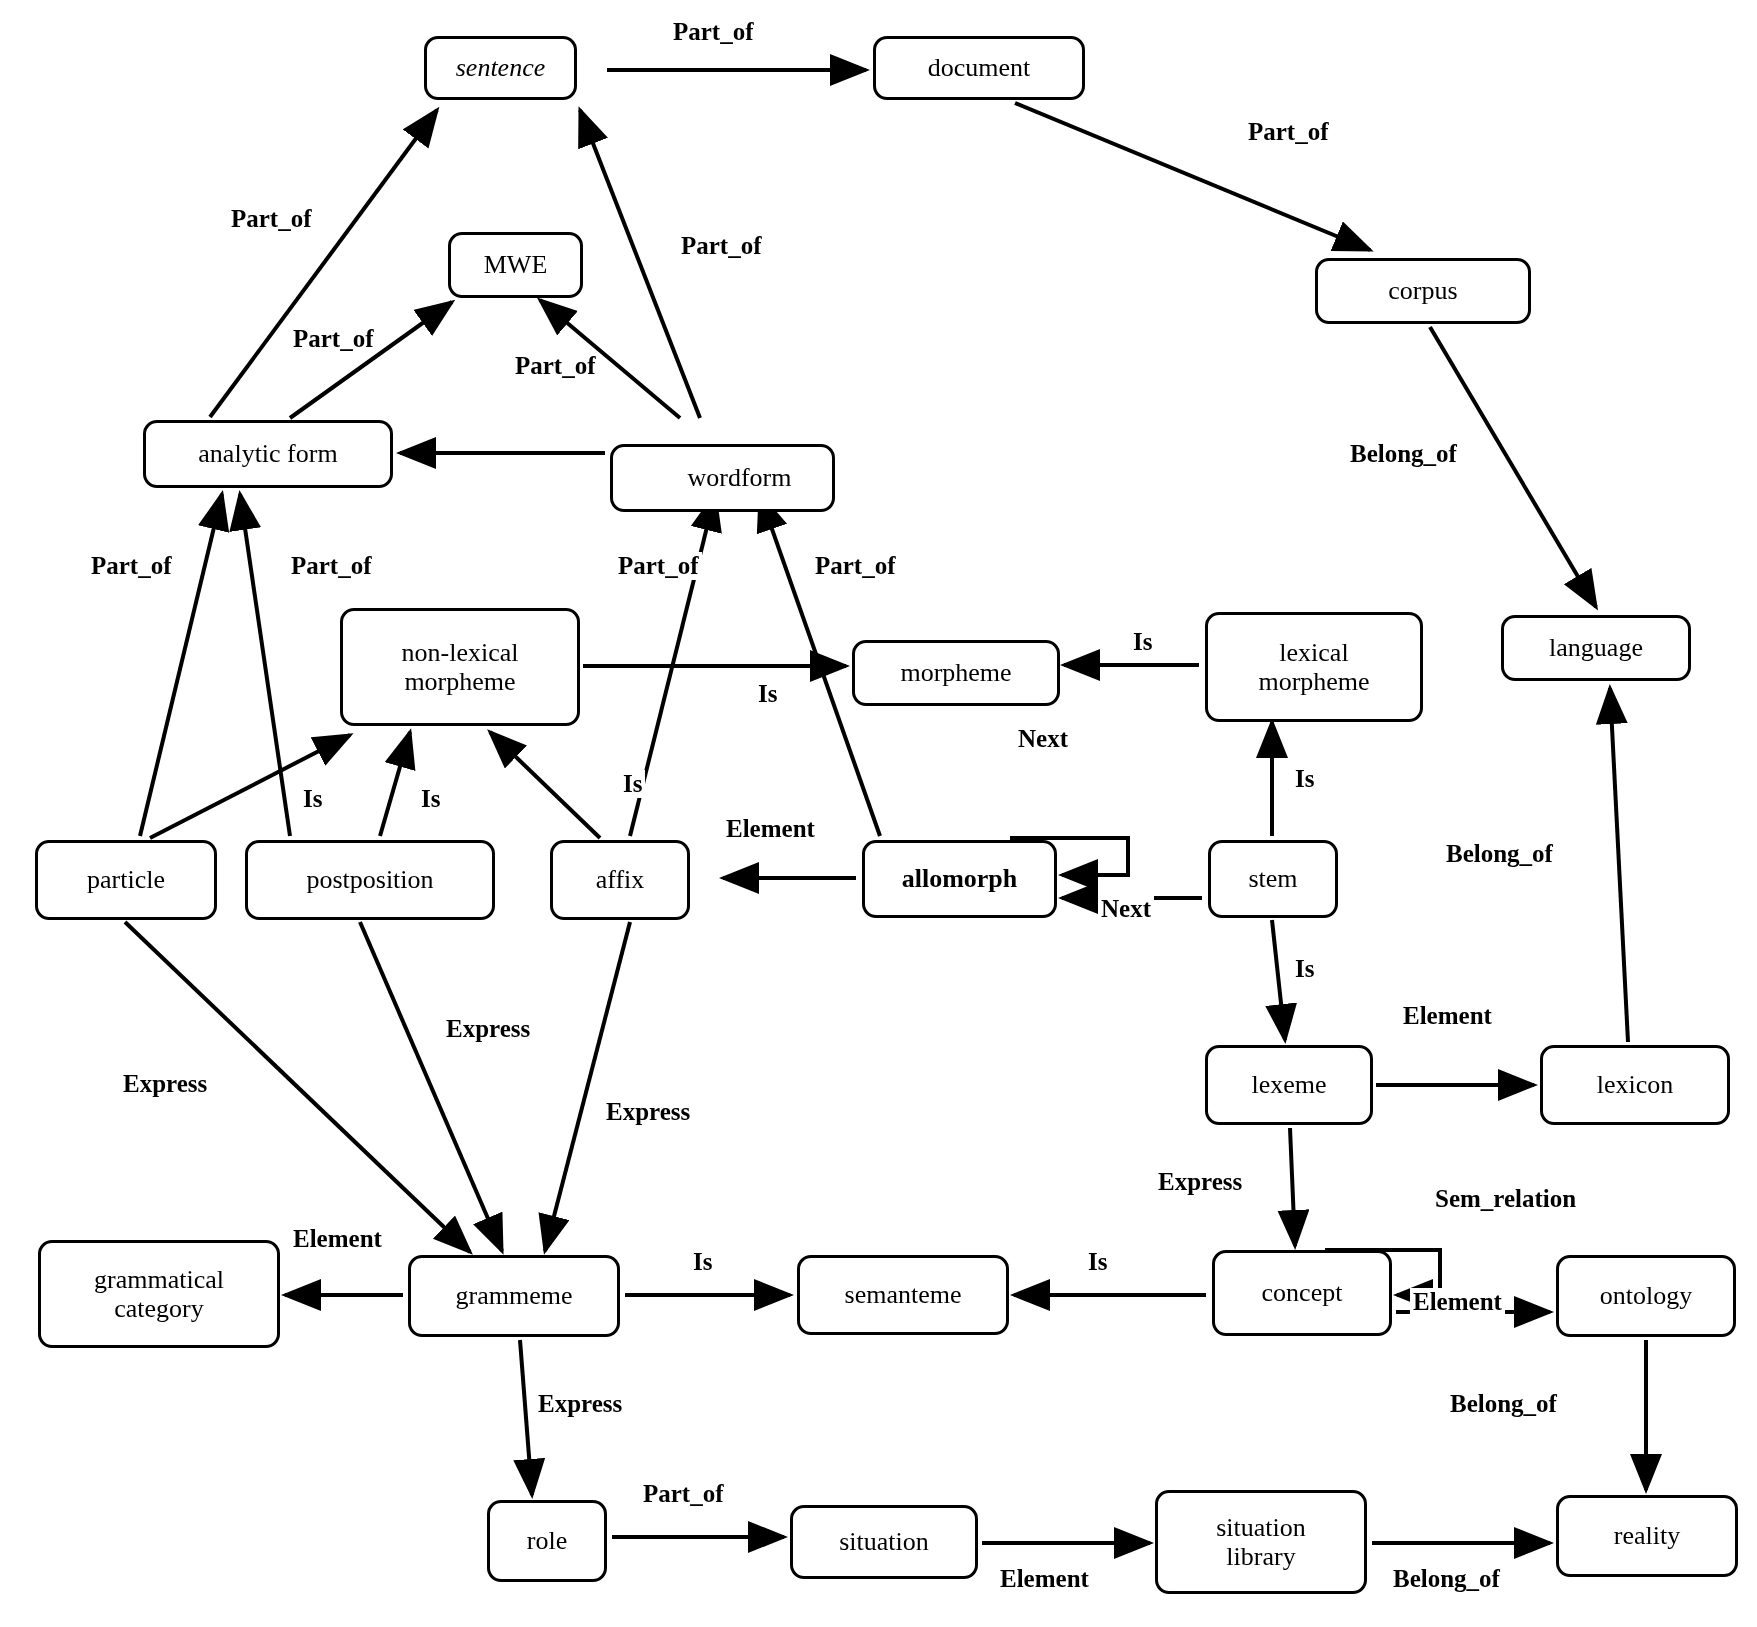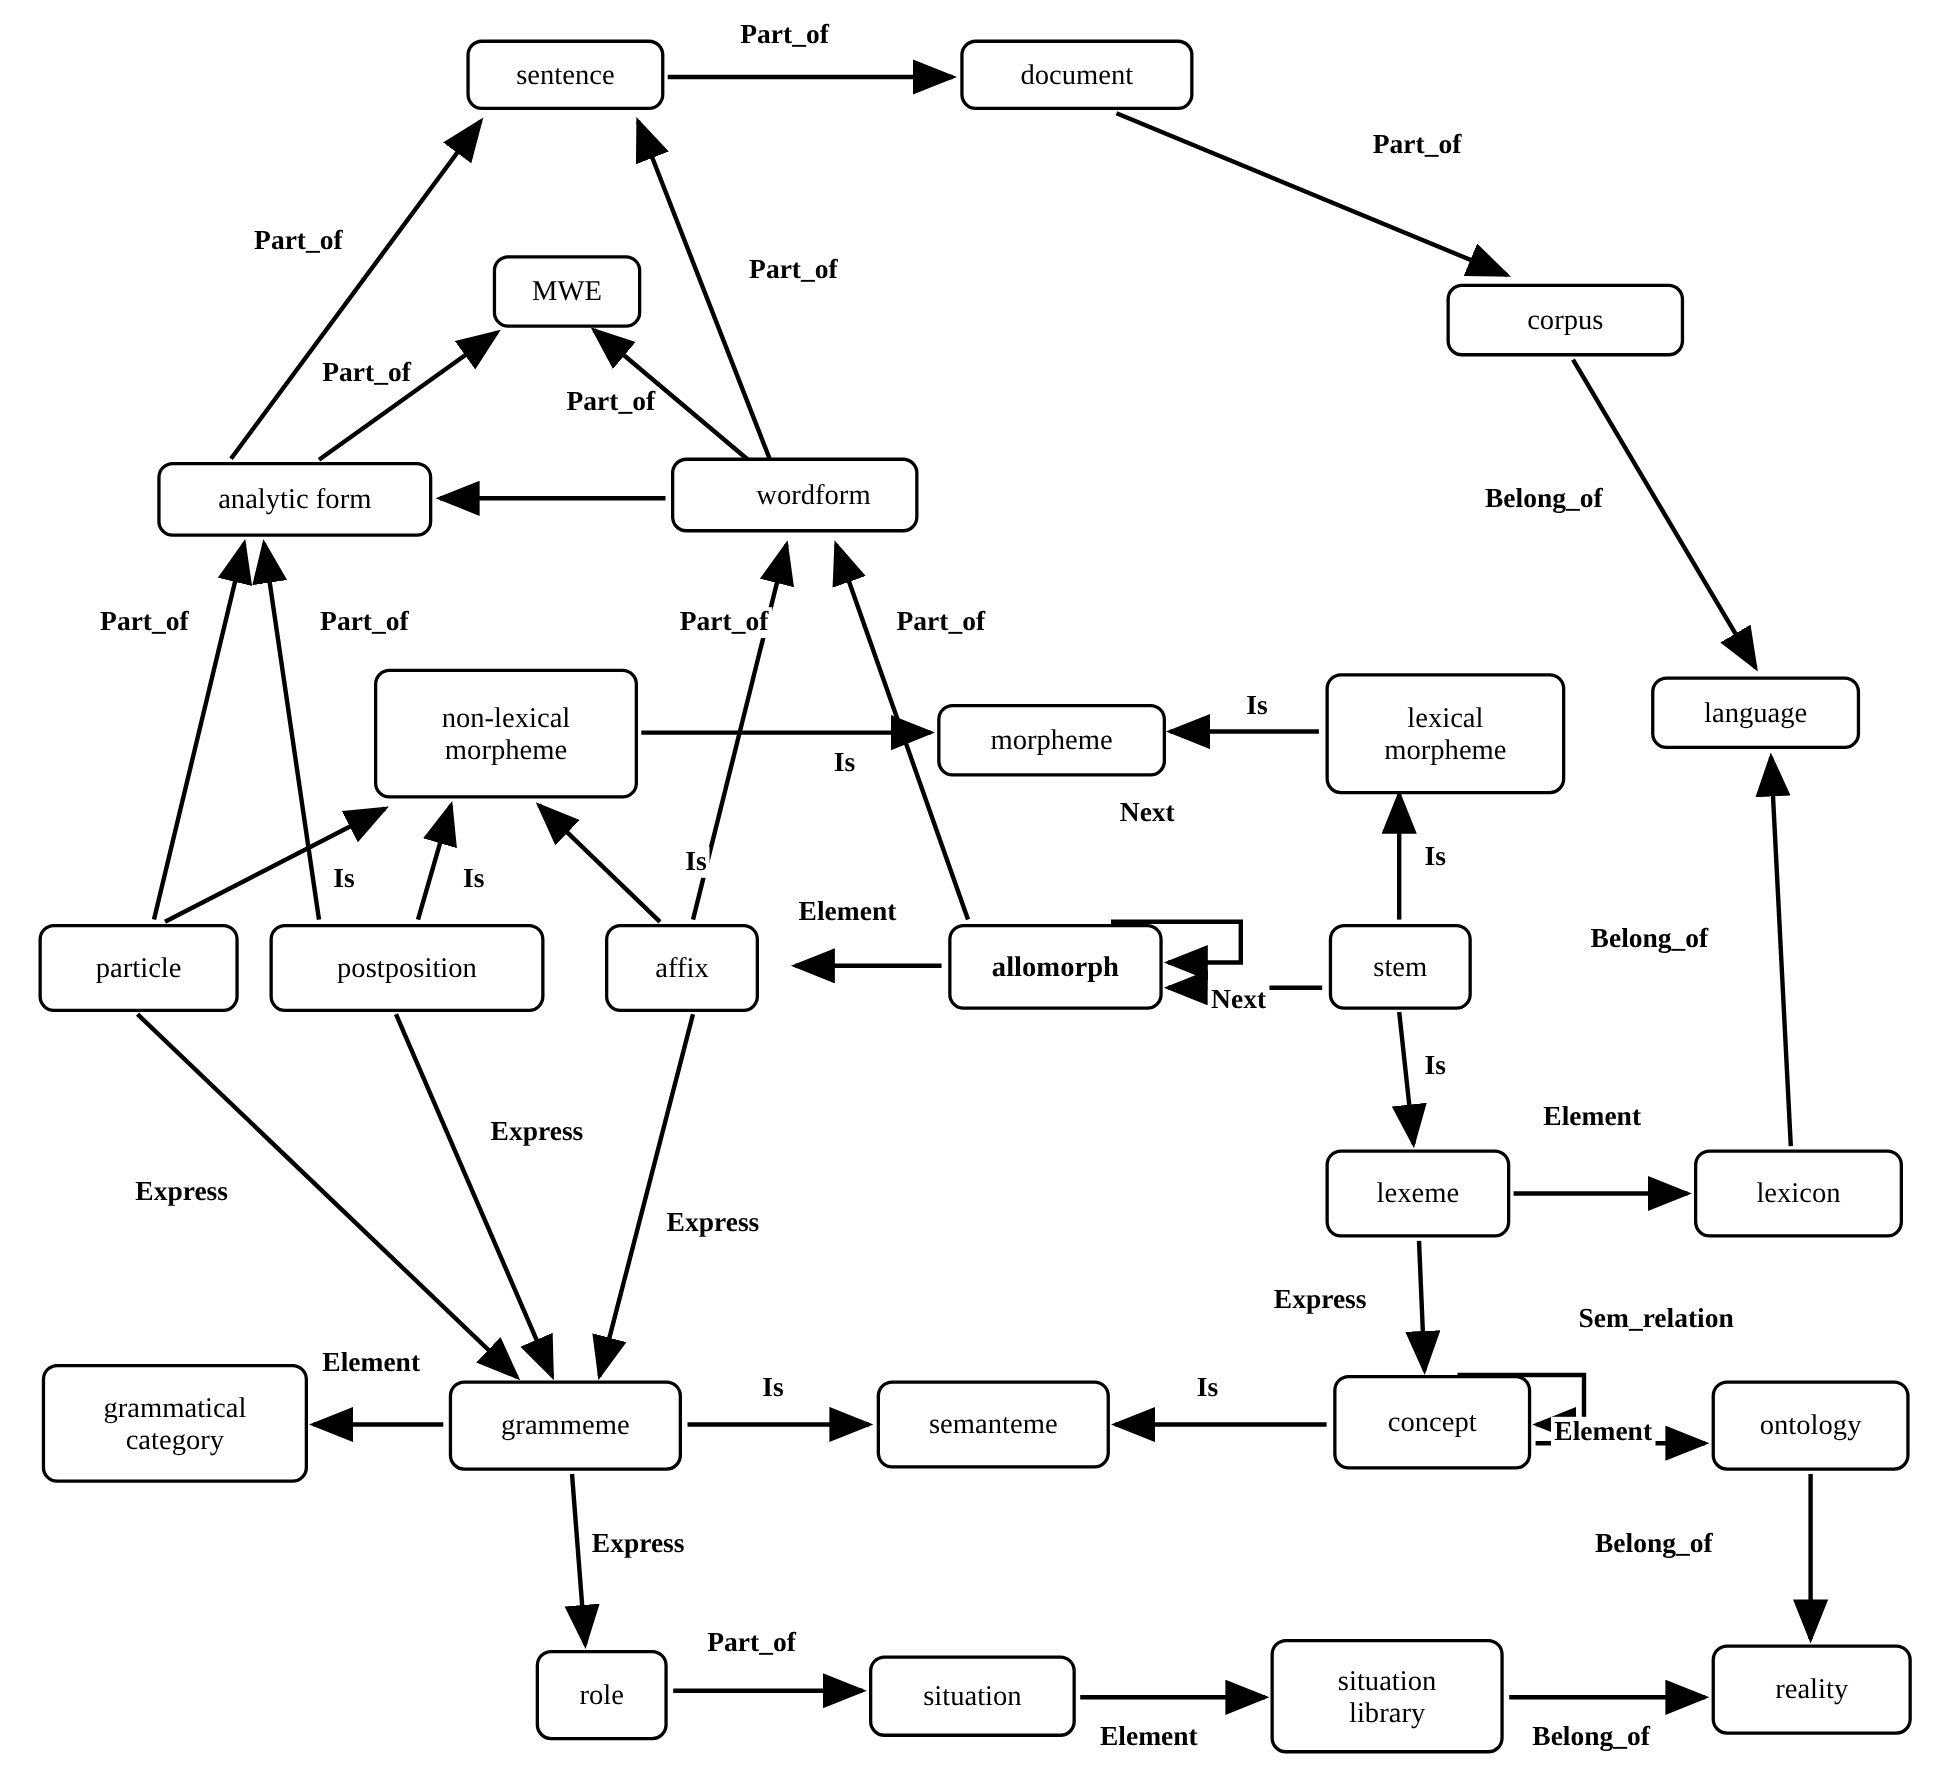--- a/index.html
+++ b/index.html
@@ -136,36 +136,36 @@
       <path d="M520,1340 L532,1495"></path>
 
       <path d="M612,1537 L784,1537"></path>
 
       <path d="M982,1543 L1150,1543"></path>
 
       <path d="M1372,1543 L1550,1543"></path>
     </g>
   </svg>
 
-  <div class="node" style="left:424px;top:36px;width:180px;height:64px;">
+  <div class="node" style="left:424px;top:36px;width:153px;height:64px;font-style:italic;">
       <span>sentence</span>
     </div>
   <div class="node" style="left:873px;top:36px;width:212px;height:64px;">
       <span>document</span>
     </div>
   <div class="node" style="left:1315px;top:258px;width:216px;height:66px;border-radius:14px;">
       <span>corpus</span>
     </div>
   <div class="node" style="left:448px;top:232px;width:135px;height:66px;">
       <span>MWE</span>
     </div>
   <div class="node" style="left:143px;top:420px;width:250px;height:68px;">
       <span>analytic  form</span>
     </div>
-  <div class="node" style="left:610px;top:416px;width:225px;height:68px;padding-left:40px;">
+  <div class="node" style="left:610px;top:444px;width:225px;height:68px;padding-left:40px;">
       <span>wordform</span>
     </div>
   <div class="node" style="left:1501px;top:615px;width:190px;height:66px;">
       <span>language</span>
     </div>
   <div class="node" style="left:340px;top:608px;width:240px;height:118px;white-space:pre-line;"><span>non-lexical
 morpheme</span></div>
   <div class="node" style="left:852px;top:640px;width:208px;height:66px;">
       <span>morpheme</span>
     </div>

